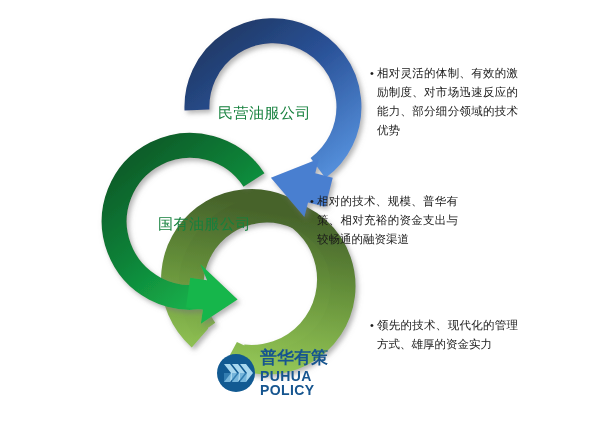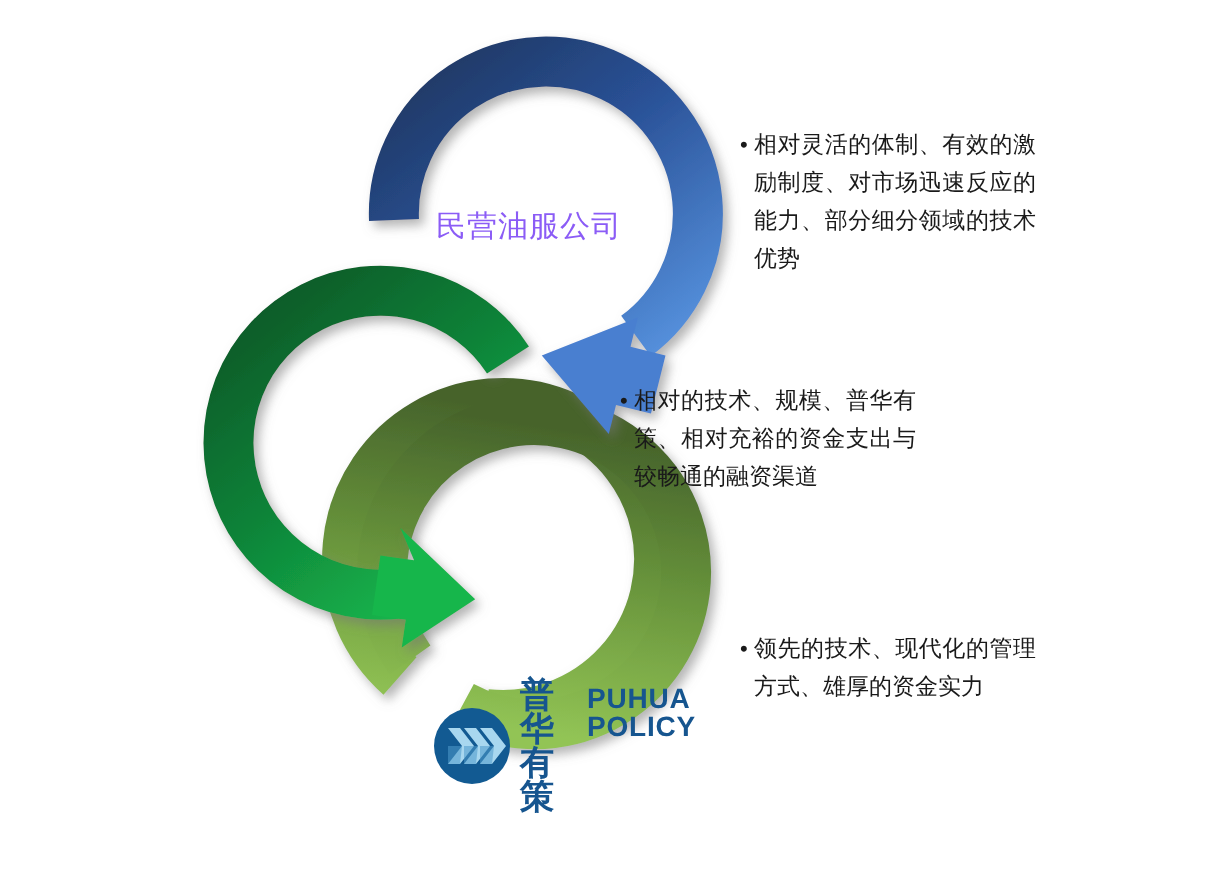--- a/index.html
+++ b/index.html
@@ -23,21 +23,21 @@
   .ring-svg {
     position: absolute;
     left: 0; top: 0;
     width: 610px;
     height: 438px;
     pointer-events: none;
   }
   .node-label {
     position: absolute;
     font-size: 15px;
-    color: #8b5cf6;
+    color: #15803d;
     letter-spacing: 0.5px;
     white-space: nowrap;
     font-family: Liberation Serif, serif;
   }
   #label-private { left: 218px; top: 104px; }
   #label-state   { left: 158px; top: 215px; }
   #label-intl    { left: 218px; top: 323px; }
 
   .bullet-block {
     position: absolute;
@@ -78,21 +78,21 @@
     align-items: center;
   }
   #logo-mark {
     width: 40px;
     height: 40px;
     flex: 0 0 40px;
   }
   #logo-text {
     margin-left: 4px;
     display: flex;
-    flex-direction: row;
+    flex-direction: column;
     justify-content: center;
     line-height: 1;
   }
   #logo-cn {
     font-size: 17px;
     font-weight: bold;
     color: #16558f;
     letter-spacing: 0px;
     font-family: "Liberation Sans", "DejaVu Sans", sans-serif;
   }
@@ -152,20 +152,21 @@
     <g filter="url(#softshadow)">
       <path d="M 197 110
                A 76 76 0 1 1 318 168" fill="none" stroke="url(#gradBlue)" stroke-width="25" stroke-linecap="butt"></path>
 
       <polygon points="270,185 312,155 312,170 330,170 330,200 312,200 312,215" fill="#4A7FD0" transform="rotate(14 300 185)"></polygon>
     </g>
   </svg>
 
   <div class="node-label" id="label-private">民营油服公司</div>
 
+  <div class="node-label" id="label-state">国有油服公司</div>
 
 
   <div class="bullet-block" id="bullet-1">
     <div class="bullet-row">
       <span class="dot">•</span>
       <span class="txt">相对灵活的体制、有效的激励制度、对市场迅速反应的能力、部分细分领域的技术优势</span>
     </div>
   </div>
 
   <div class="bullet-block" id="bullet-2">

